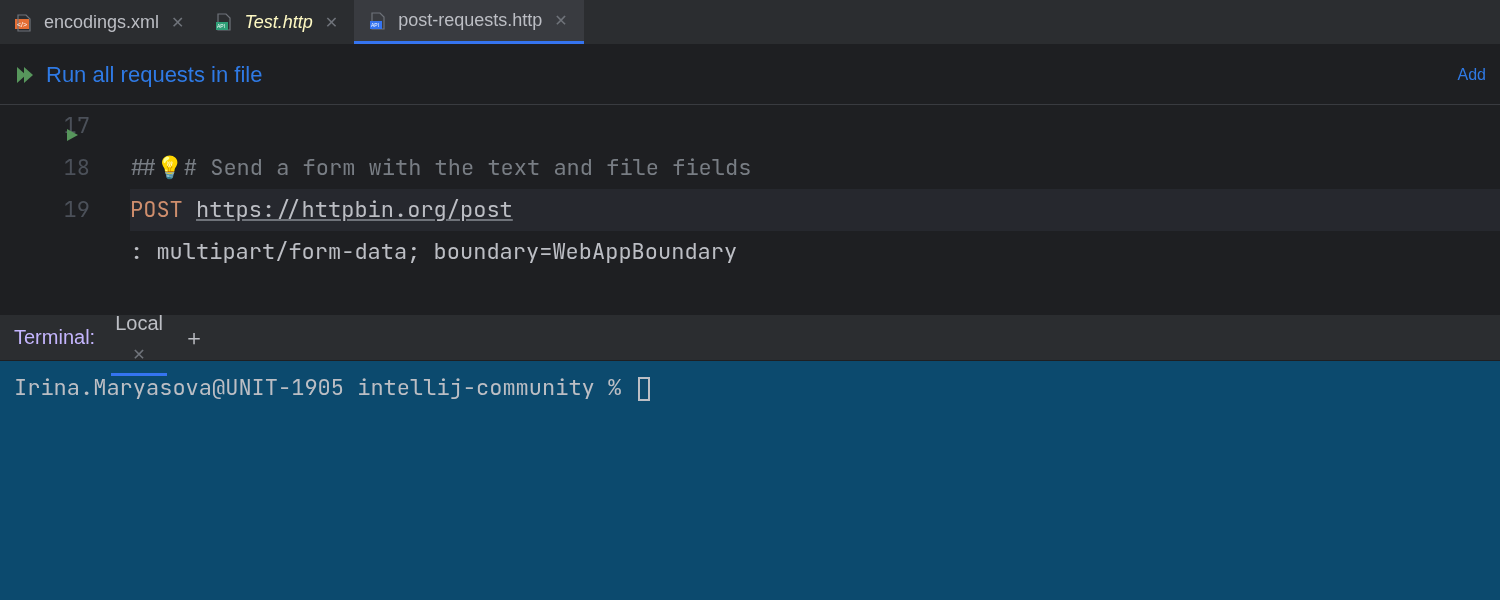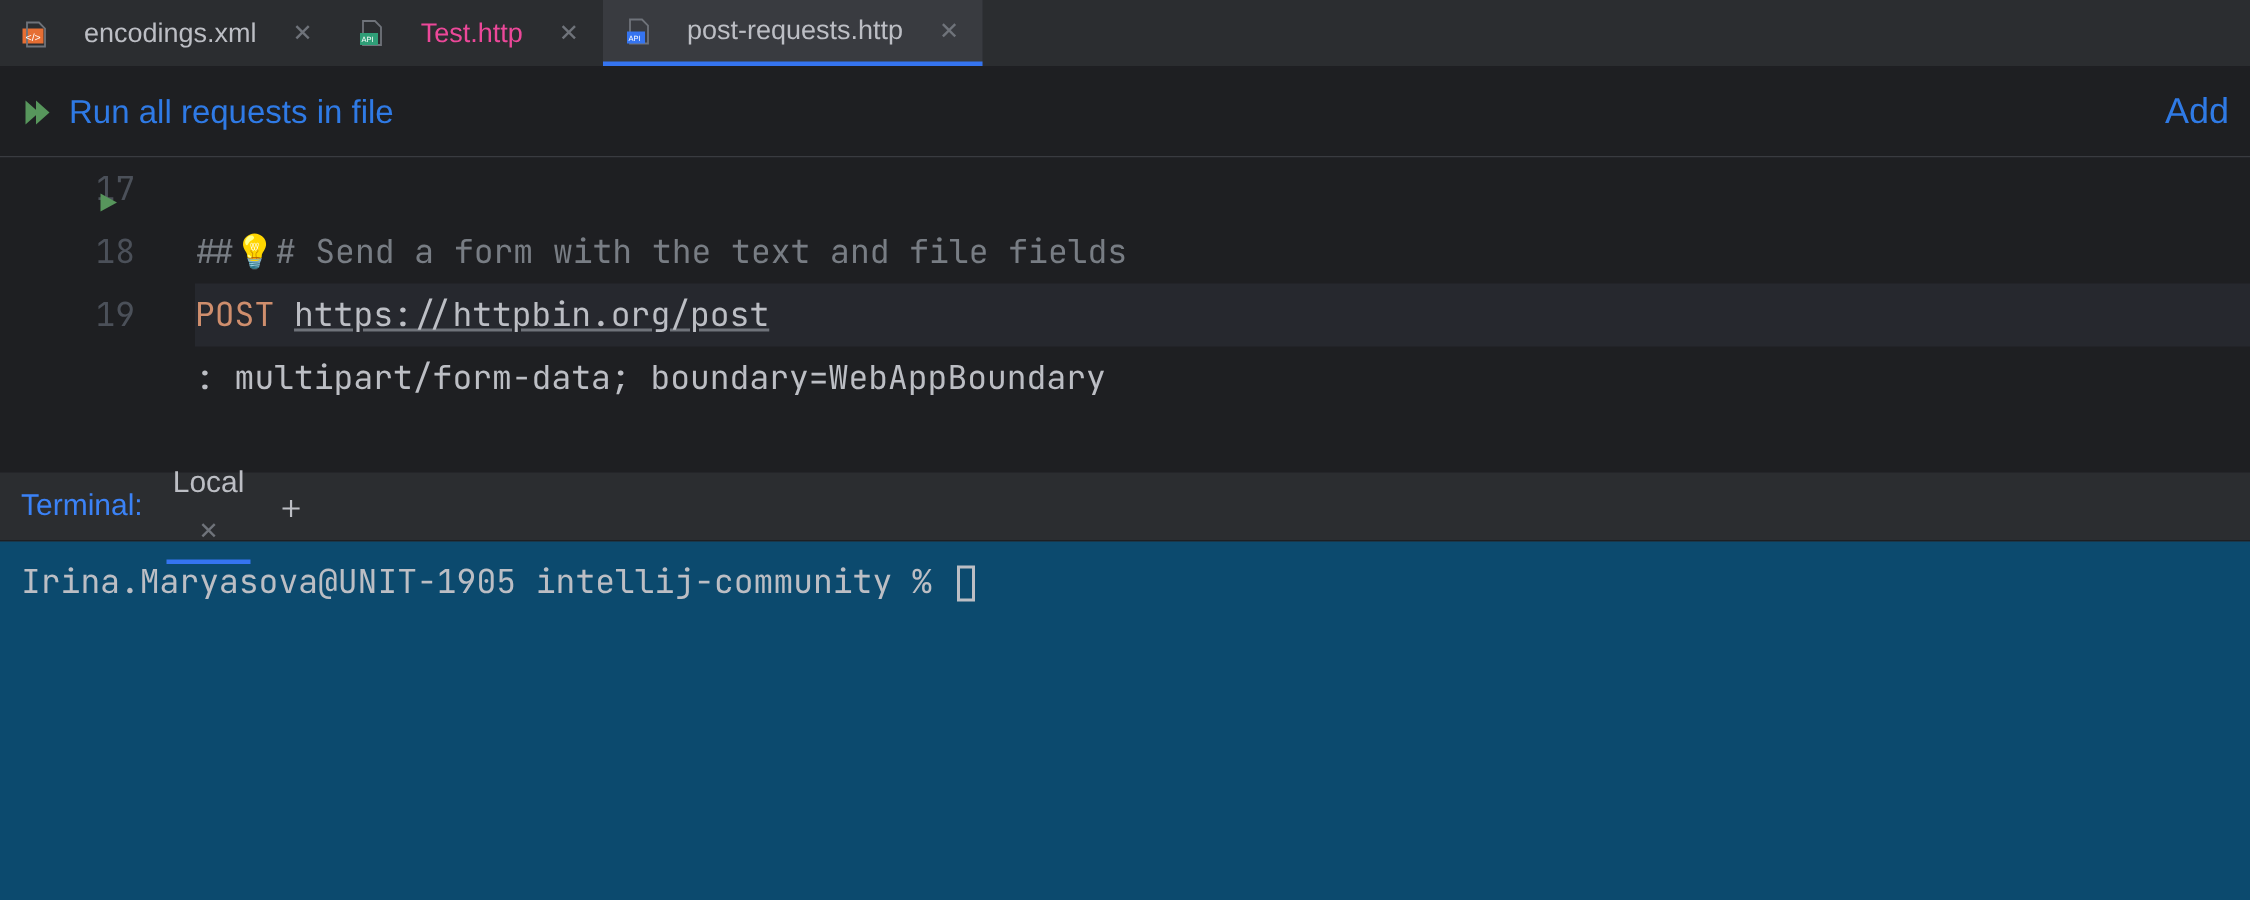--- a/index.html
+++ b/index.html
@@ -14,32 +14,32 @@
     .tabs-bar {
       display: flex;
       background: #2b2d30;
       height: 45px;
       border-bottom: 1px solid #1e1f22;
     }
     .tab {
       display: flex;
       align-items: center;
       padding: 0 14px;
-      gap: 22px;
+      gap: 10px;
       cursor: pointer;
       position: relative;
       font-size: 18px;
     }
     .tab.active {
       background: #393b40;
       border-bottom: 3px solid #3574f0;
       text-align: center;
     }
     .tab-label { color: #bcbec4; }
-    .tab-label.modified { color: #ec4899; }
+    .tab-label.modified { color: #fef9c3; font-style: italic; }
     .tab-close {
       color: #6f737a;
       font-size: 16px;
       padding: 0 2px;
     }
     .file-icon-xml {
       width: 20px; height: 20px;
       display: inline-flex;
       align-items: center;
       justify-content: center;
@@ -67,21 +67,21 @@
     .run-icon {
       width: 22px; height: 22px;
     }
     .run-link {
       color: #2f7ae5;
       font-size: 22px;
       cursor: pointer;
     }
     .action-right {
       color: #2f7ae5;
-      font-size: 24px;
+      font-size: 16px;
       cursor: pointer;
     }
     .editor {
       display: flex;
       background: #1e1f22;
       font-family: "JetBrains Mono", Menlo, Consolas, monospace;
       font-size: 22px;
       line-height: 1.9;
     }
     .gutter {
@@ -119,21 +119,21 @@
     .terminal-tabs {
       display: flex;
       align-items: center;
       height: 46px;
       padding: 0 14px;
       gap: 20px;
       font-size: 20px;
       color: #bcbec4;
       border-bottom: 1px solid #1e1f22;
     }
-    .terminal-title { color: #3b82f6; }
+    .terminal-title { color: #c4b5fd; }
     .terminal-tab {
       display: flex;
       align-items: center;
       gap: 10px;
       padding-bottom: 0;
       position: relative;
       flex-direction: column;
     }
     .terminal-tab.active::after {
       content: "";

